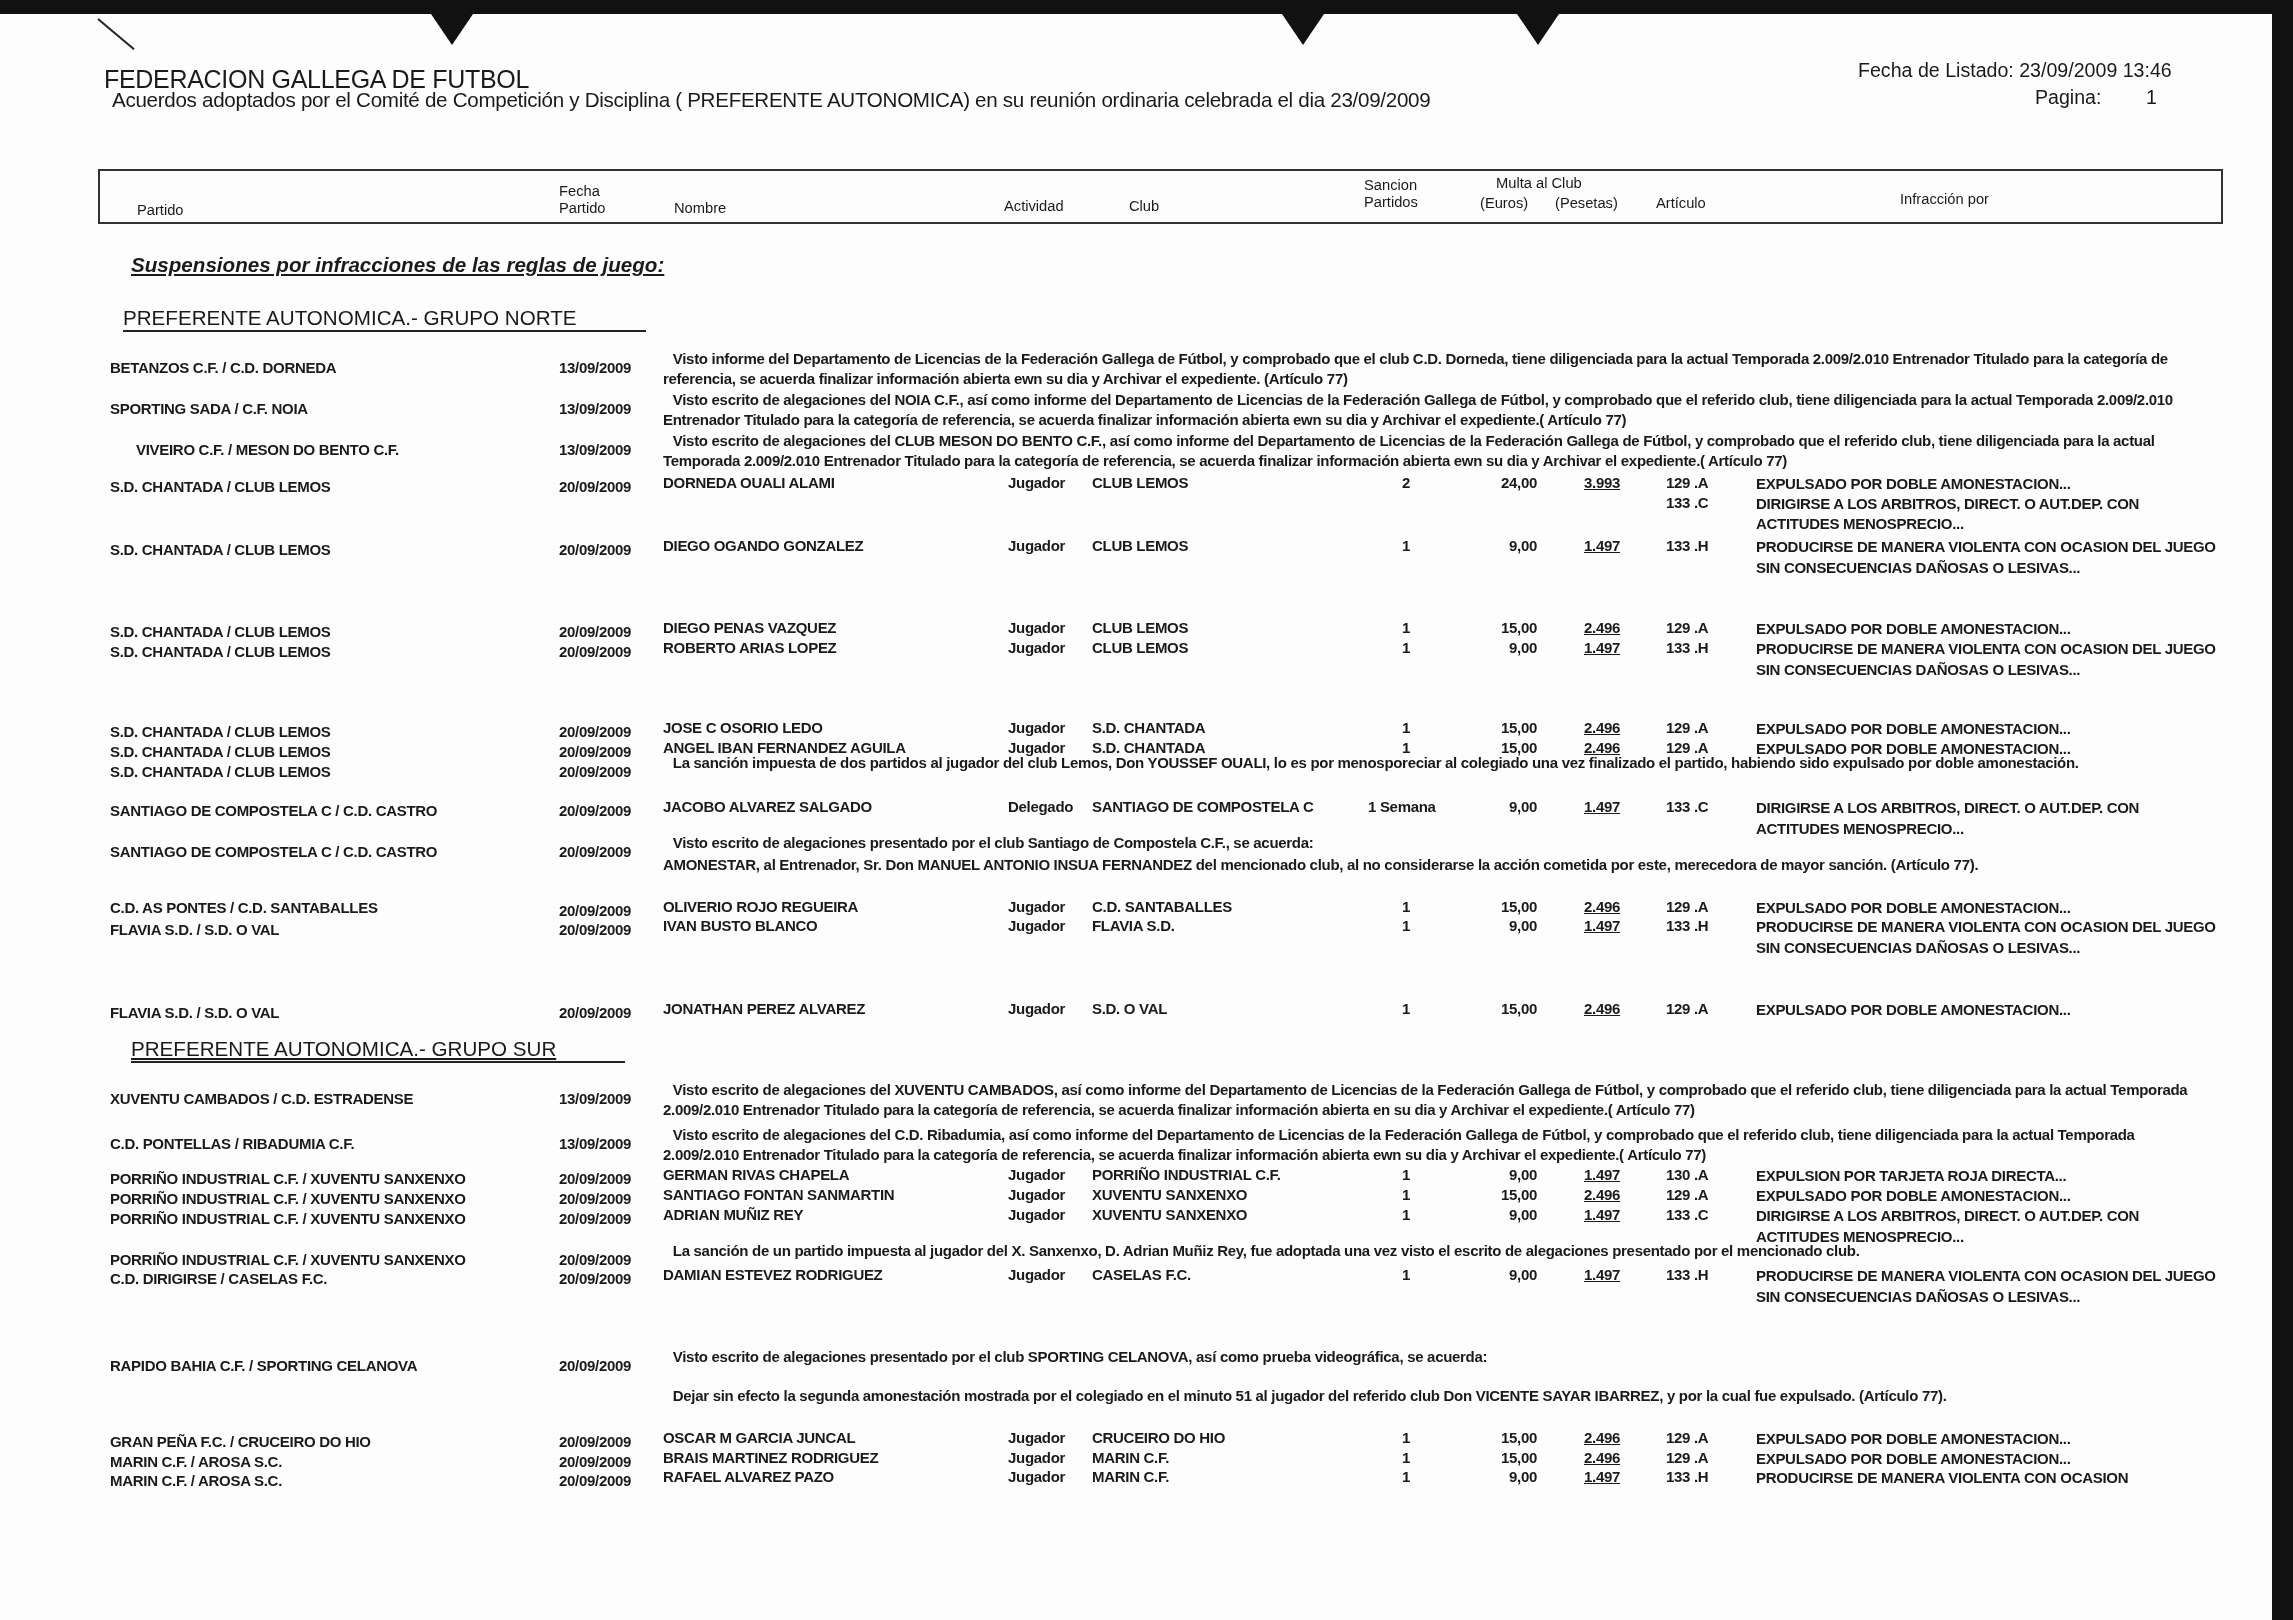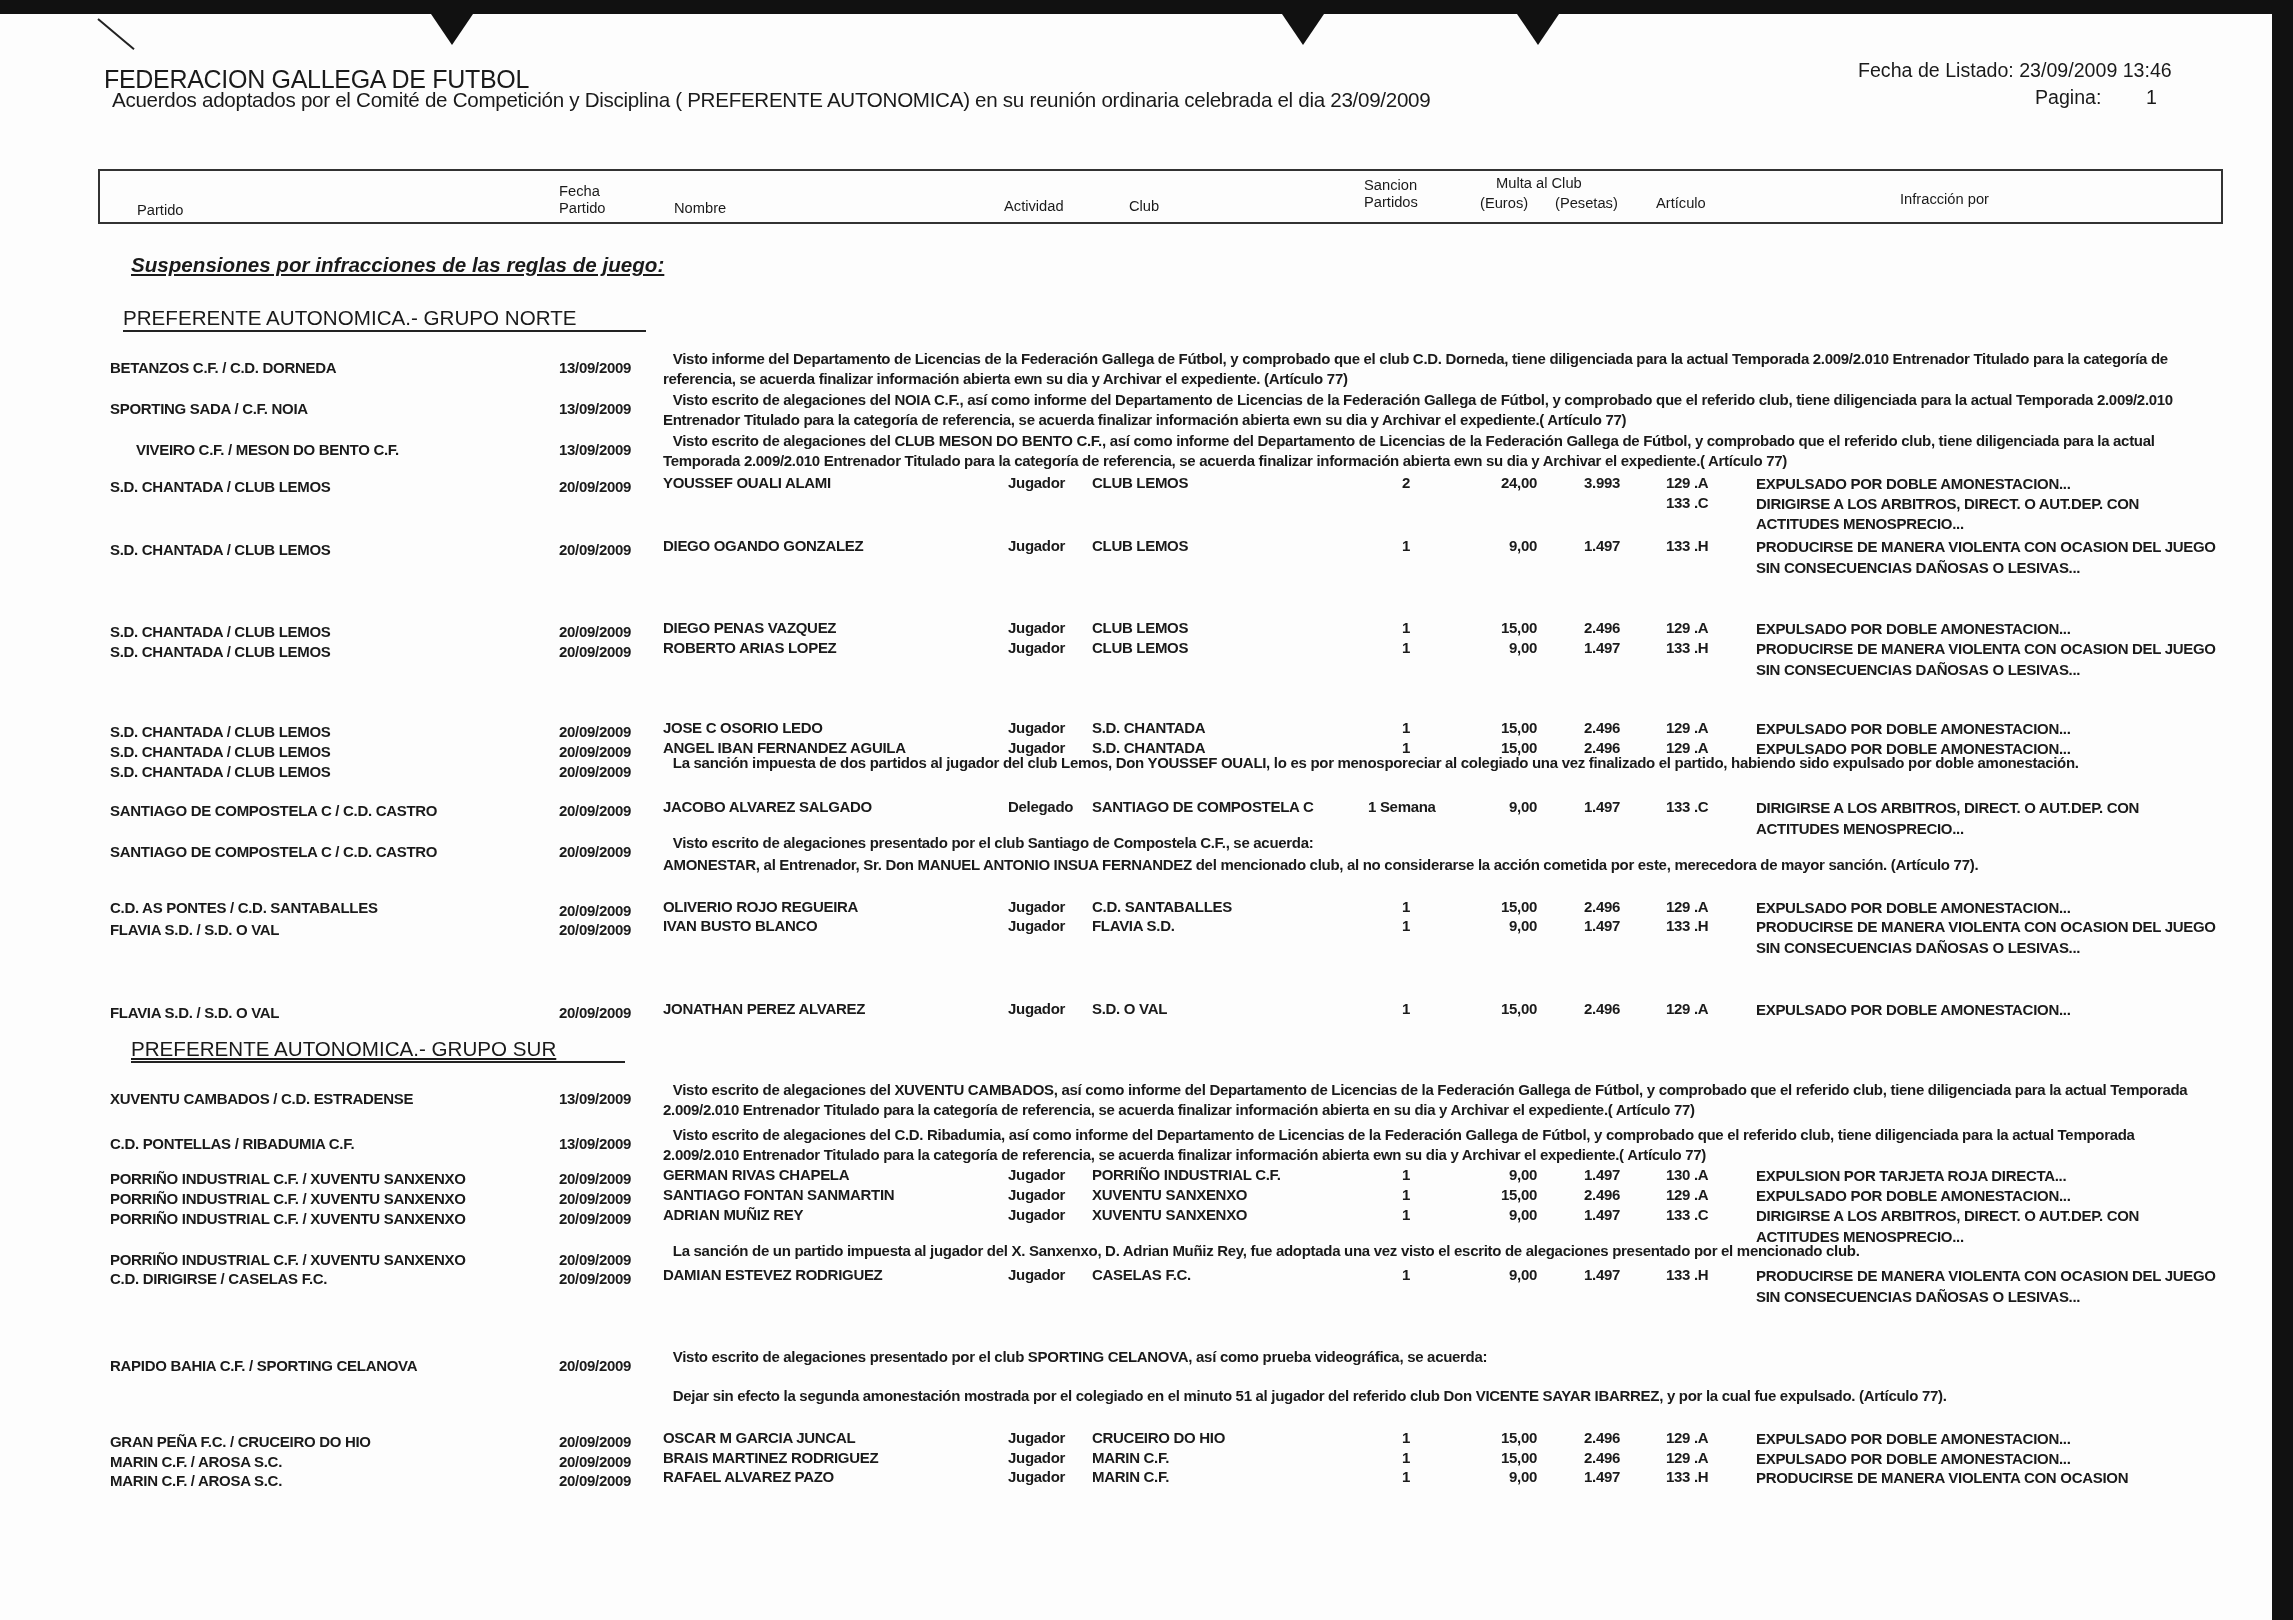--- a/index.html
+++ b/index.html
@@ -26,21 +26,21 @@
     .group-title { font-size: 20.6px; border-bottom: 2px solid #222; padding-right: 69px; }
     .row { position: absolute; left: 0; width: 2272px; font-size: 15px; font-weight: bold; letter-spacing: -0.3px; }
     .row span { position: absolute; white-space: nowrap; }
     .c-partido { left: 110px; }
     .c-fecha { left: 559px; }
     .c-nombre { left: 663px; }
     .c-act { left: 1008px; }
     .c-club { left: 1092px; }
     .c-sanc { left: 1402px; }
     .c-eur { left: 1490px; width: 47px; text-align: right; }
-    .c-pes { left: 1584px; }
+    .c-pes { left: 1584px; text-decoration: underline; }
     .c-art { left: 1666px; }
     .c-inf { left: 1756px; line-height: 20.6px; white-space: normal !important; width: 461px; }
     .c-note { left: 663px; width: 1549px; white-space: normal !important; line-height: 19.6px; text-indent: 9.8px; }
   </style>
 </head>
 <body>
 
 <div class="paper"></div>
 <div class="tear" style="left:431px;"></div>
 <div class="tear" style="left:1282px;"></div>
@@ -93,21 +93,21 @@
       <span class="c-note" style="top:-5.9px;">Visto escrito de alegaciones del NOIA C.F., así como informe del Departamento de Licencias de la Federación Gallega de Fútbol, y comprobado que el referido club, tiene diligenciada para la actual Temporada 2.009/2.010 Entrenador Titulado para la categoría de referencia, se acuerda finalizar información abierta ewn su dia y Archivar el expediente.( Artículo 77)</span>
     </div>
     <div class="row" style="top:437px;">
       <span class="c-partido" style="top:3.9px;margin-left:26px;">VIVEIRO C.F. / MESON DO BENTO  C.F.</span>
       <span class="c-fecha" style="top:3.9px;">13/09/2009</span>
       <span class="c-note" style="top:-5.9px;">Visto escrito de alegaciones del CLUB MESON DO BENTO C.F., así como informe del Departamento de Licencias de la Federación Gallega de Fútbol, y comprobado que el referido club, tiene diligenciada para la actual Temporada 2.009/2.010 Entrenador Titulado para la categoría de referencia, se acuerda finalizar información abierta ewn su dia y Archivar el expediente.( Artículo 77)</span>
     </div>
     <div class="row" style="top:474px;">
       <span class="c-partido" style="top:3.9px;">S.D. CHANTADA / CLUB LEMOS</span>
       <span class="c-fecha" style="top:3.9px;">20/09/2009</span>
-      <span class="c-nombre">YOUSSEF OUALI ALAMI</span>
+      <span class="c-nombre">DORNEDA OUALI ALAMI</span>
       <span class="c-act">Jugador</span>
       <span class="c-club">CLUB LEMOS</span>
       <span class="c-sanc">2</span>
       <span class="c-eur">24,00</span>
       <span class="c-pes">3.993</span>
       <span class="c-art" style="top:0px;">129 .A</span>
       <span class="c-art" style="top:19.6px;">133 .C</span>
       <span class="c-inf" style="top:0px;">EXPULSADO POR DOBLE AMONESTACION...</span>
       <span class="c-inf" style="top:19.6px;">DIRIGIRSE A LOS ARBITROS, DIRECT. O AUT.DEP. CON ACTITUDES MENOSPRECIO...</span>
     </div>

